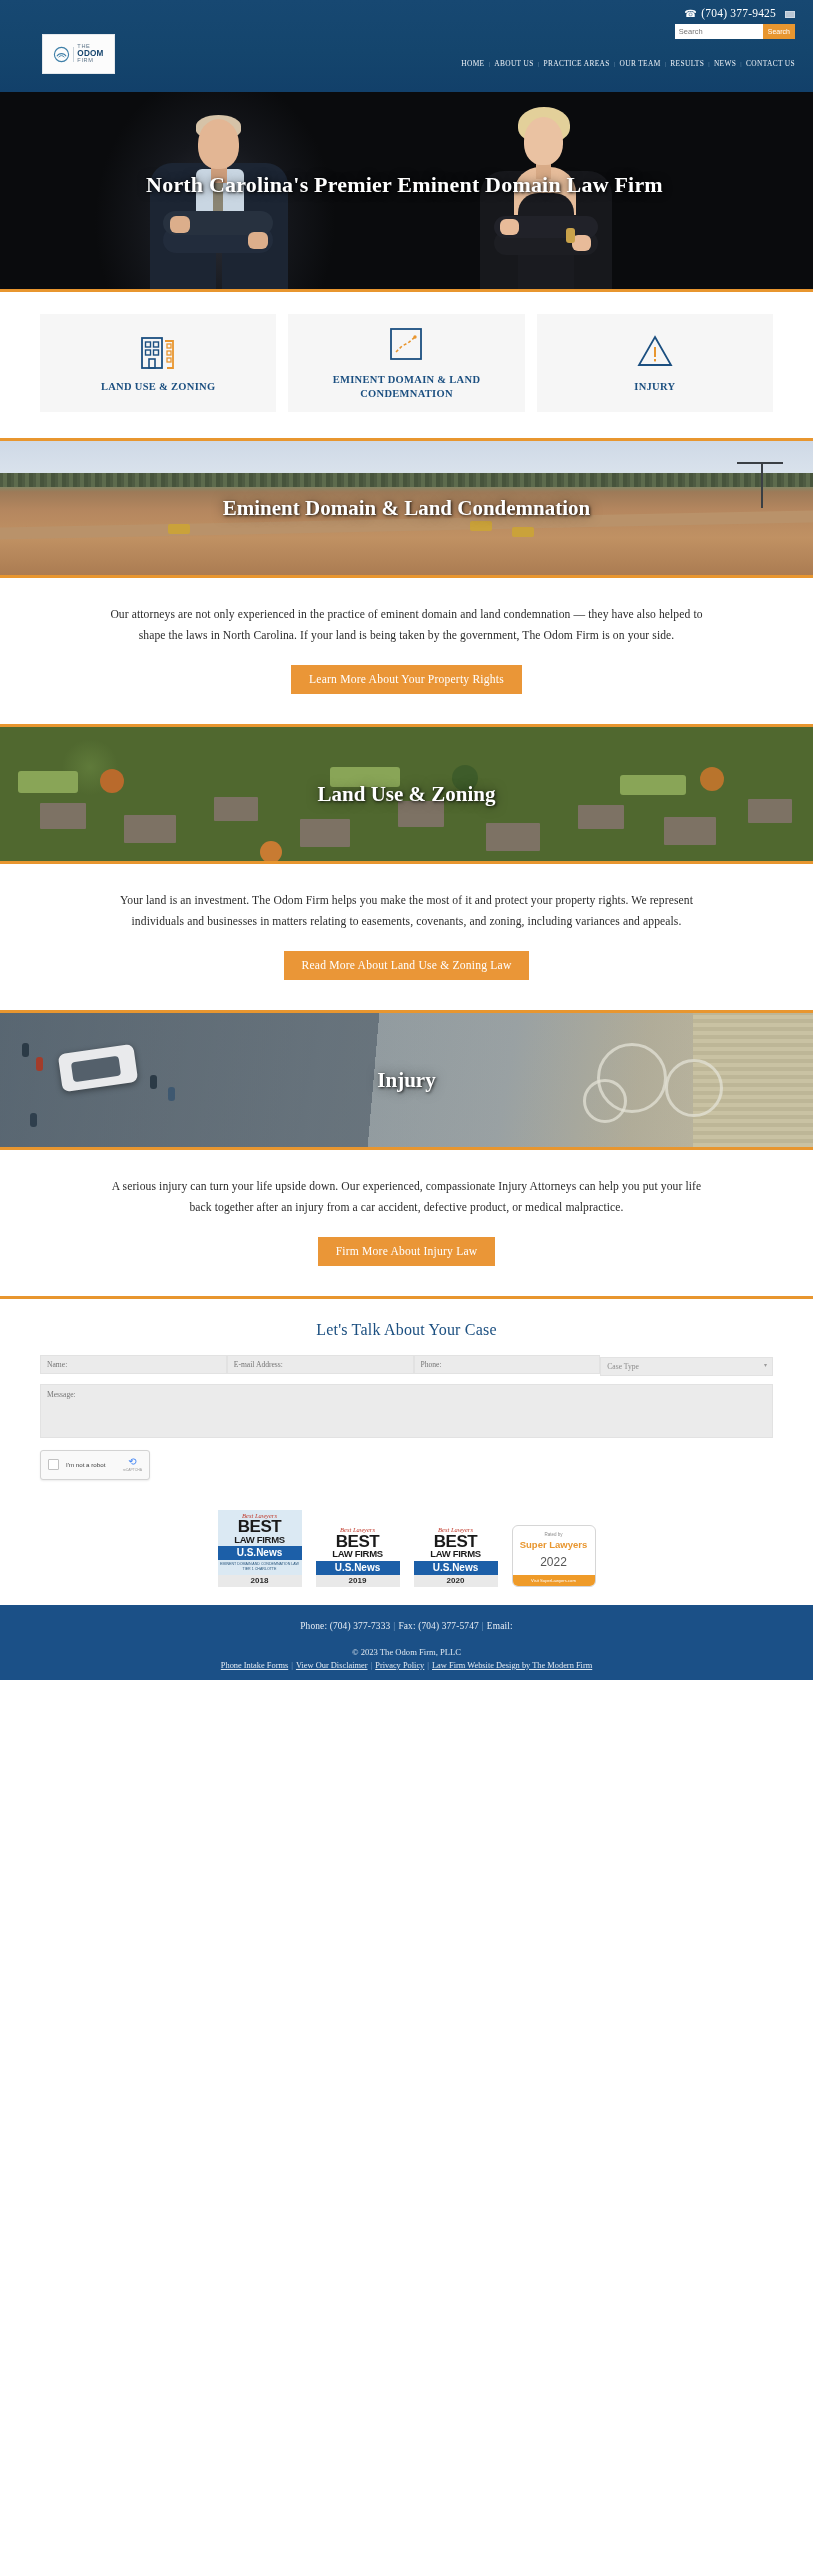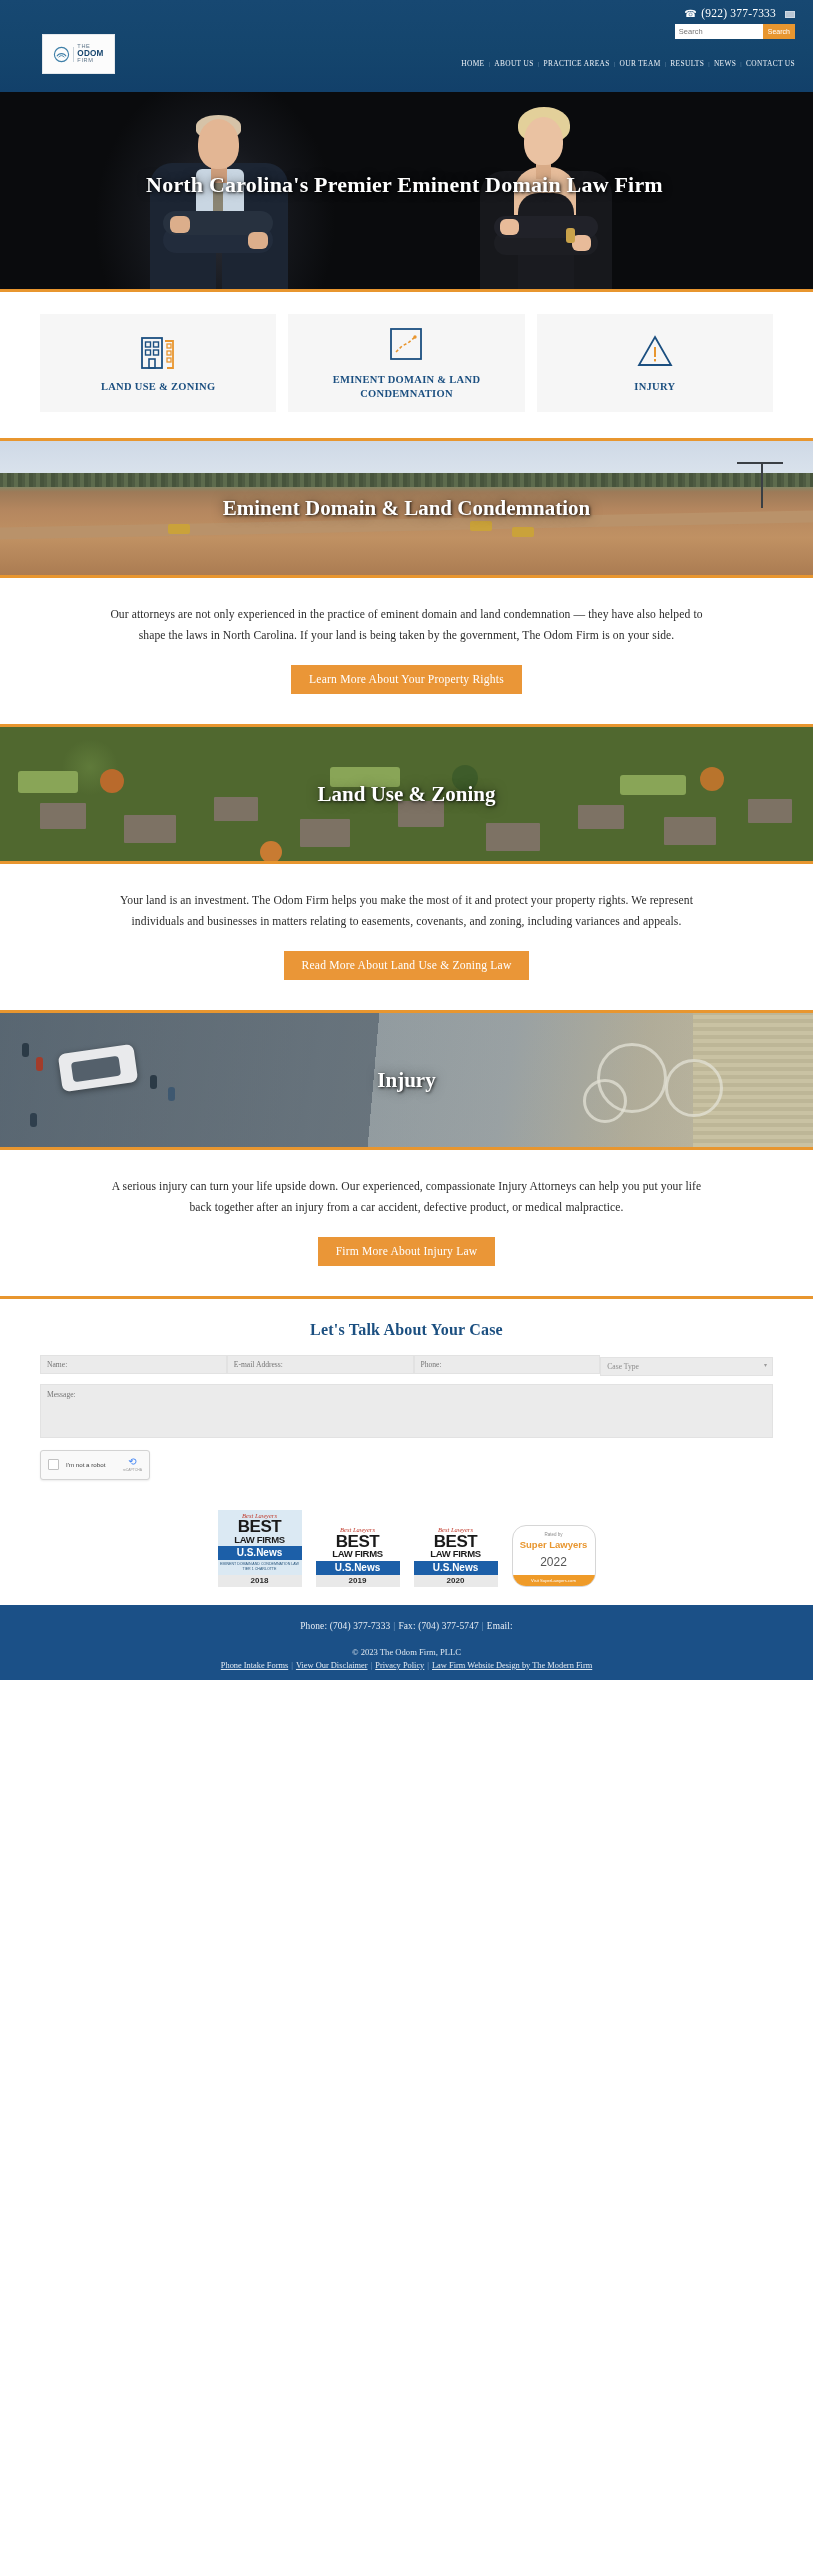--- a/index.html
+++ b/index.html
@@ -200,21 +200,21 @@
     padding: 8px 18px; font-size: 11.6px; font-family:"Liberation Serif", serif;
     cursor:pointer; letter-spacing:.2px;
   }
 
   
   .contact {
     background:#ffffff; border-top:3px solid #e8962f;
     padding: 22px 0 16px 0;
   }
   .contact-title {
-    text-align:center; color:#1b4f80; font-size:16px; font-weight:bold;
+    text-align:center; color:#1b4f80; font-size:16px; font-weight:normal;
     margin-bottom: 16px; letter-spacing:.2px;
   }
   .form-wrap { width: 733px; margin: 0 auto; }
   .form-row { display:flex; gap: 0; margin-bottom: 8px; }
   .fld {
     background:#ebebeb; border:1px solid #e2e2e2; height: 19px;
     font-family:"Liberation Serif", serif; font-size: 7.6px; color:#8c8c8c;
     padding: 0 6px; outline:none; flex:1;
   }
   .sel-wrap { position:relative; flex:1; }
@@ -272,21 +272,21 @@
   }
   .bl-sub {
     background:#dbe9f3; text-align:center; font-family:"Liberation Sans", sans-serif;
     font-size:3.6px; color:#26547c; line-height:1.35; padding: 2px 2px 3px 2px;
   }
   .bl-year {
     background:#e9e9e9; text-align:center; font-family:"Liberation Sans", sans-serif;
     font-weight:bold; font-size:8px; color:#2b2b2b; padding: 1px 0 2px 0;
   }
   .sl-badge {
-    border:1px solid #d6d6d6; border-radius:14px; overflow:hidden; background:#fff;
+    border:1px solid #d6d6d6; border-radius:6px; overflow:hidden; background:#fff;
     text-align:center; padding-top:6px;
   }
   .sl-rated { font-family:"Liberation Sans", sans-serif; font-size:4.5px; color:#8b8b8b; }
   .sl-name { font-family:"Liberation Sans", sans-serif; font-size:9.5px; color:#e8962f; font-weight:bold; margin-top:2px;}
   .sl-year { font-family:"Liberation Sans", sans-serif; font-size:12px; color:#555; margin:5px 0 6px 0;}
   .sl-foot { background:#ef9b29; color:#fff; font-family:"Liberation Sans", sans-serif; font-size:4.2px; padding:3px 0;}
 
   
   .footer { background:#1b5087; padding: 14px 0 10px 0; text-align:center; color:#e8eef5;}
   .f-line { font-size: 9.4px; line-height: 1.7; letter-spacing:.15px;}
@@ -295,21 +295,21 @@
   .f-links { font-size: 8.4px; margin-top: 4px; }
   .f-links a { color:#e3ebf3; text-decoration:underline; }
 </style>
 </head>
 <body>
 
 <div class="topbar">
   <div class="topbar-inner">
     <div class="phone-row">
       <span class="phone-ico">☎</span>
-      <span>(922) 377-7333</span>
+      <span>(704) 377-9425</span>
       <span class="mail-ico"></span>
     </div>
     <div class="search-wrap">
       <input class="search-input" type="text" placeholder="Search" style="">
       <button class="search-btn">Search</button>
     </div>
   </div>
 </div>
 
 <div class="header">

